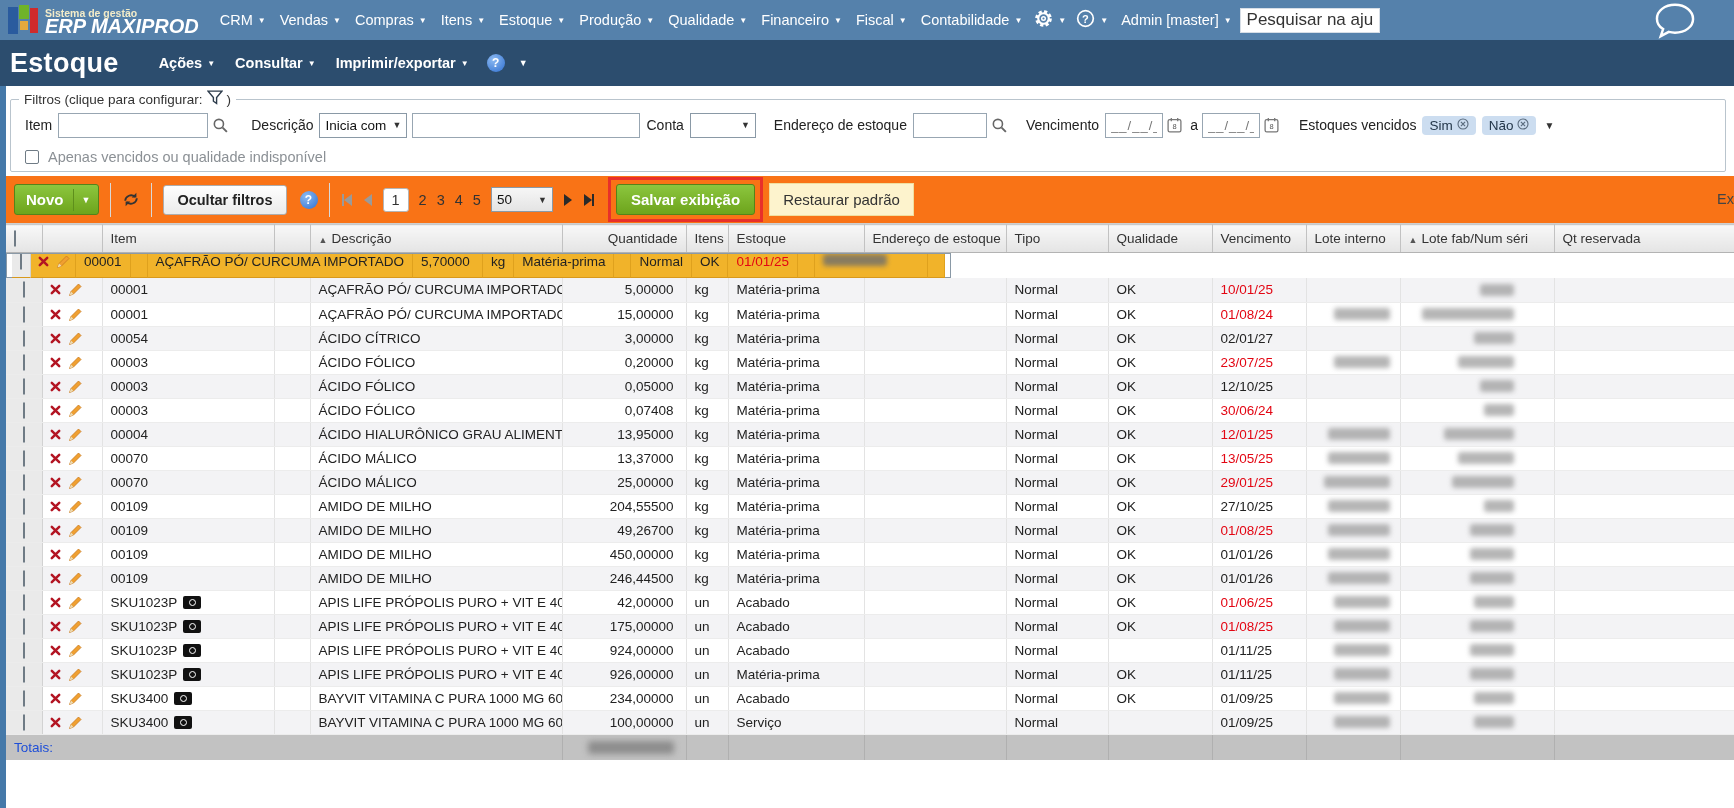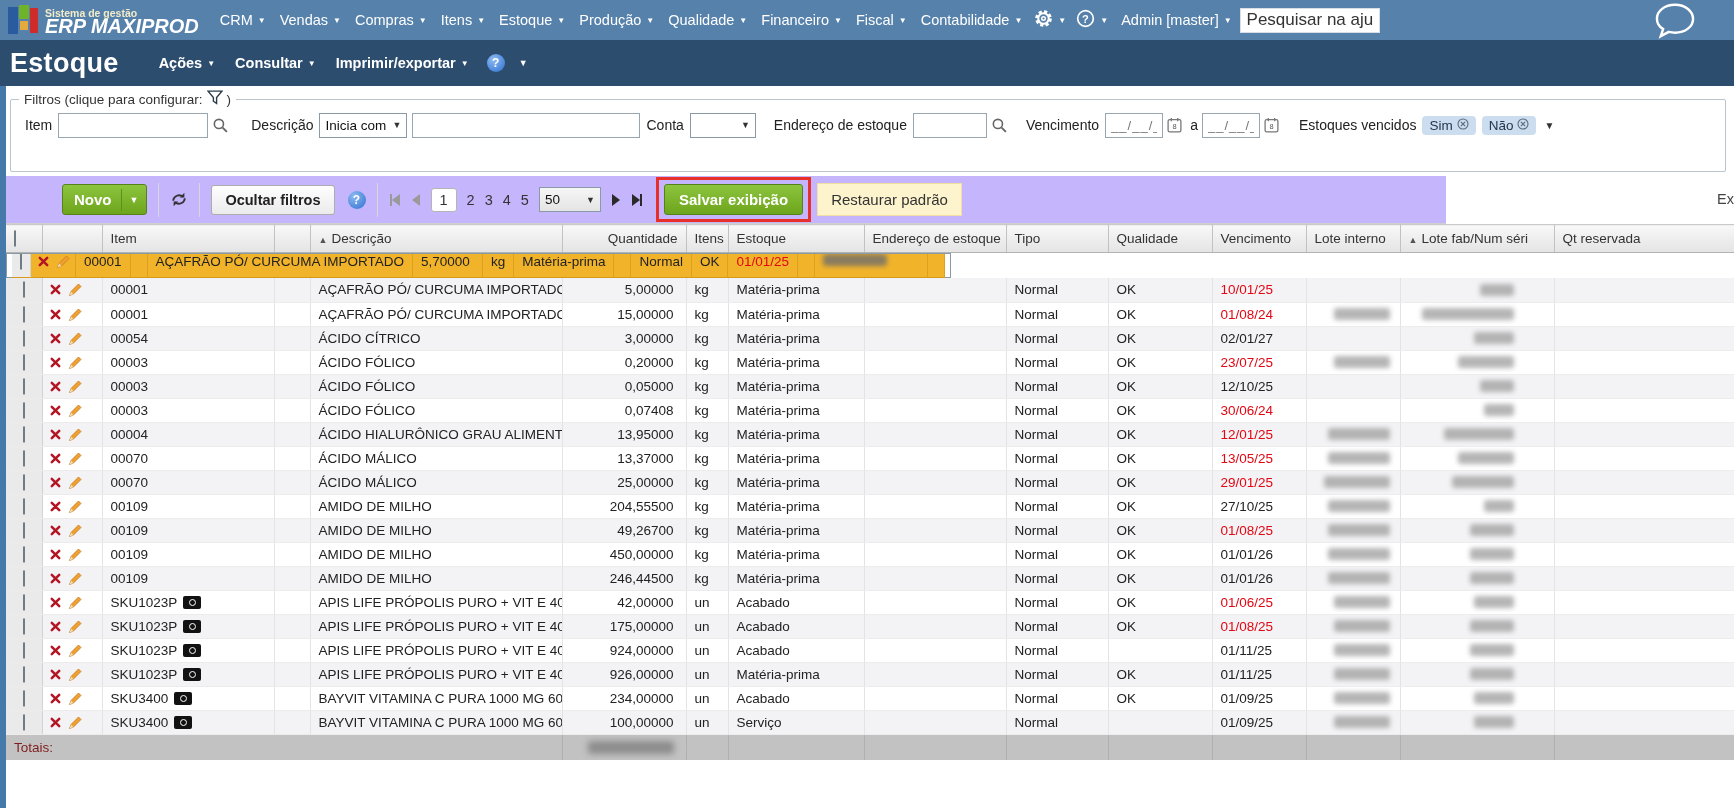--- a/index.html
+++ b/index.html
@@ -57,22 +57,22 @@
   .date-inp { width:58px; text-align:center; color:#555; letter-spacing:1px; }
   .cal-btn { display:inline-flex; margin-left:4px; cursor:pointer; }
   .chip { display:inline-flex; align-items:center; gap:4px; background:#ccddf0; border-radius:4px;
     padding:2px 7px; font-size:13.5px; color:#24374a; cursor:pointer; }
   .chips-caret { font-size:10px; color:#333; margin-left:8px; cursor:pointer; }
   .check-row { display:flex; align-items:center; gap:9px; margin:9px 0 0 14px;
     font-size:14.5px; color:#8b9095; }
   .cb { width:14px; height:14px; border:1.5px solid #6f7b85; border-radius:2px; background:#fff; cursor:pointer; }
 
   
-  .toolbar { position:absolute; left:6px; top:176px; width:1440px; height:48px;
-    background:#c4b5fd; border-bottom:1px solid #cfcfcf; display:flex; align-items:center;padding-left:48px; }
+  .toolbar { position:absolute; left:6px; top:176px; width:1728px; height:48px;
+    background:#f97316; border-bottom:1px solid #cfcfcf; display:flex; align-items:center; }
   .tb-sep { width:1px; height:34px; background:#d8d8d8; margin:0 11px; }
   .btn-green { display:inline-flex; align-items:center; background:linear-gradient(#8cc63e,#6da41c);
     border:1px solid #55831a; border-radius:3px; color:#fff; font-weight:bold; font-size:15px;
     cursor:pointer; }
   .novo { margin-left:8px; }
   .novo .bg-txt { padding:6px 9px 6px 11px; }
   .novo .bg-arrow { padding:6px 8px; border-left:1px solid #5e8f1c; font-size:9px; }
   .refresh-btn { display:inline-flex; cursor:pointer; }
   .btn-plain { background:linear-gradient(#fefefe,#ebebeb); border:1px solid #adadad; border-radius:3px;
     font-size:14.5px; color:#222; padding:6px 13px; cursor:pointer; font-weight:bold; }
@@ -118,21 +118,21 @@
   .cam::after { content:""; position:absolute; left:5.5px; top:3px; width:5px; height:5px;
     border:1.5px solid #fff; border-radius:50%; }
   .dot { width:15px; height:19px; border-radius:50%; margin:0 auto; }
   .dot.red { background:radial-gradient(ellipse at 35% 28%, #ffa39b 8%, #f2545b 45%, #d8242e 100%); }
   .dot.yellow { background:radial-gradient(ellipse at 35% 28%, #f8dfa2 8%, #eab94a 45%, #cf9021 100%); }
   td.num { text-align:right; padding-right:12px; }
   td.venc.expired { color:#e30613; }
   .blob { height:12px; border-radius:3px; background:#a3a3a3; filter:blur(2.5px); opacity:.8; }
   tr.sel .blob { background:#6e6e6e; }
   tr.totals td { background:#c2c2c2; border-right:1px solid #b0b0b0; border-bottom:none;
-    height:26px; font-size:13.5px; color:#7f1d1d; }
+    height:26px; font-size:13.5px; color:#1d4ed8; }
   .total-blob { height:13px; width:86px; border-radius:3px; background:#8d8d8d;
     filter:blur(3px); margin-left:auto; margin-right:4px; }
 </style>
 </head>
 <body>
 
 <div class="topnav">
   <div class="logo">
     <span class="logo-ic">
         <i class="li1"></i>
@@ -295,20 +295,24 @@
         <span class="chip">
           <span>Não</span>
           <span><svg width="12" height="12" viewBox="0 0 12 12">
               <circle cx="6" cy="6" r="5" fill="none" stroke="#5a6b7d" stroke-width="1.1"></circle>
               <path d="M3.9 3.9 L8.1 8.1 M8.1 3.9 L3.9 8.1" stroke="#5a6b7d" stroke-width="1.2"></path>
             </svg></span>
         </span>
       </span>
     <span class="chips-caret">▼</span>
   </div>
+  <div class="check-row">
+    <span class="cb"></span>
+    <span>Apenas vencidos ou qualidade indisponível</span>
+  </div>
 </fieldset>
 
 <div class="toolbar">
   <span class="btn-green novo">
     <span class="bg-txt">Novo</span>
     <span class="bg-arrow">▼</span>
   </span>
   <span class="tb-sep"></span>
   <span class="refresh-btn">
     <svg width="18" height="17" viewBox="0 0 17 16">

